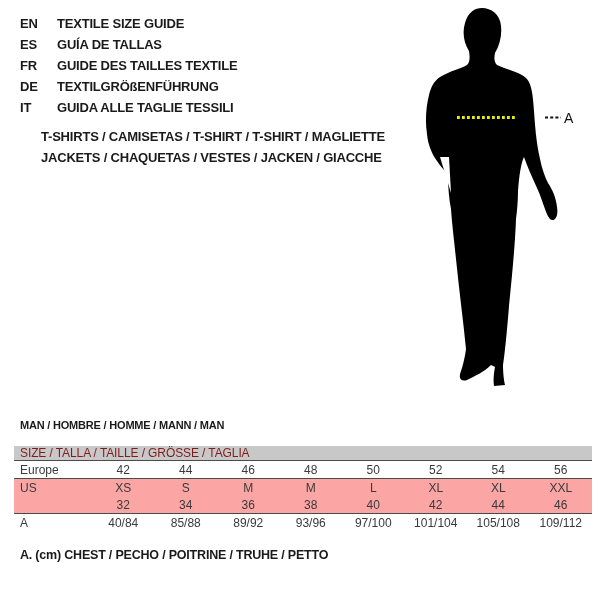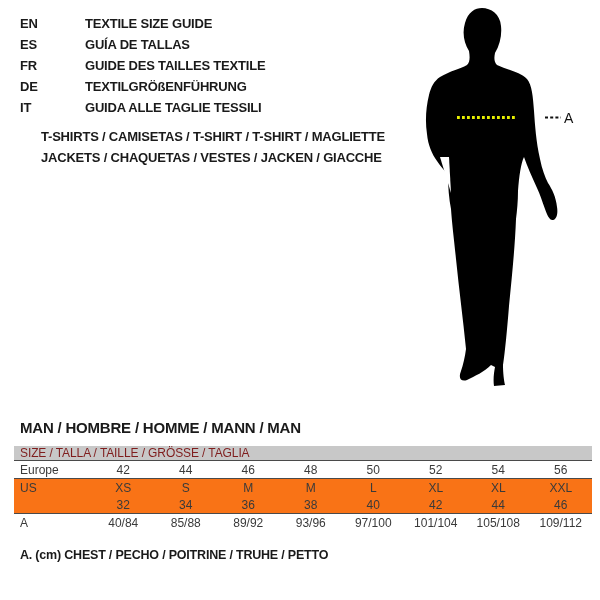--- a/index.html
+++ b/index.html
@@ -2,36 +2,36 @@
 <html><head>
 <meta charset="utf-8">
 <style>
   html,body{margin:0;padding:0;}
   body{
     width:600px;height:600px;position:relative;background:#ffffff;
     font-family:"Liberation Sans",sans-serif;color:#1a1a1a;overflow:hidden;
   }
   
   .lang-list{position:absolute;left:20px;top:13px;}
-  .lang-row{display:flex;height:21px;align-items:center;gap:28px;}
+  .lang-row{display:flex;height:21px;align-items:center;}
   .lang-code{width:37px;font-size:13px;font-weight:700;letter-spacing:-0.2px;}
   .lang-label{font-size:13px;font-weight:700;letter-spacing:-0.2px;white-space:nowrap;}
   
   .categories{position:absolute;left:21px;top:126px;}
   .cat-line{font-size:13px;font-weight:700;letter-spacing:-0.2px;line-height:21px;white-space:nowrap;margin-left:20px;}
   
   .figure-wrap{position:absolute;left:395px;top:0;width:205px;height:410px;}
   
-  .section-title{position:absolute;left:20px;top:419px;font-size:15px;font-weight:700;letter-spacing:-0.2px;}
+  .section-title{position:absolute;left:20px;top:419px;font-size:11px;font-weight:700;letter-spacing:-0.2px;}
   
   .size-table{position:absolute;left:14px;top:446px;width:578px;font-size:12px;color:#3a3a3a;}
   .st-header{height:14px;line-height:14px;background:#c8c8c8;color:#7f1d1d;
     padding-left:6px;border-bottom:1px solid #4a4a4a;letter-spacing:-0.1px;}
   .st-row{display:flex;height:17px;align-items:center;}
-  .st-row.stripe{background:#f97316;}
+  .st-row.stripe{background:#fca5a5;}
   .st-row.rule{border-bottom:1px solid #4a4a4a;}
   .st-label{width:72px;padding-left:6px;text-align:left;}
   .st-cell{flex:1;text-align:center;}
   
   .footnote{position:absolute;left:20px;top:548px;font-size:12.5px;font-weight:700;letter-spacing:-0.2px;}
 </style>
 </head>
 <body>
 
 <div class="lang-list">

